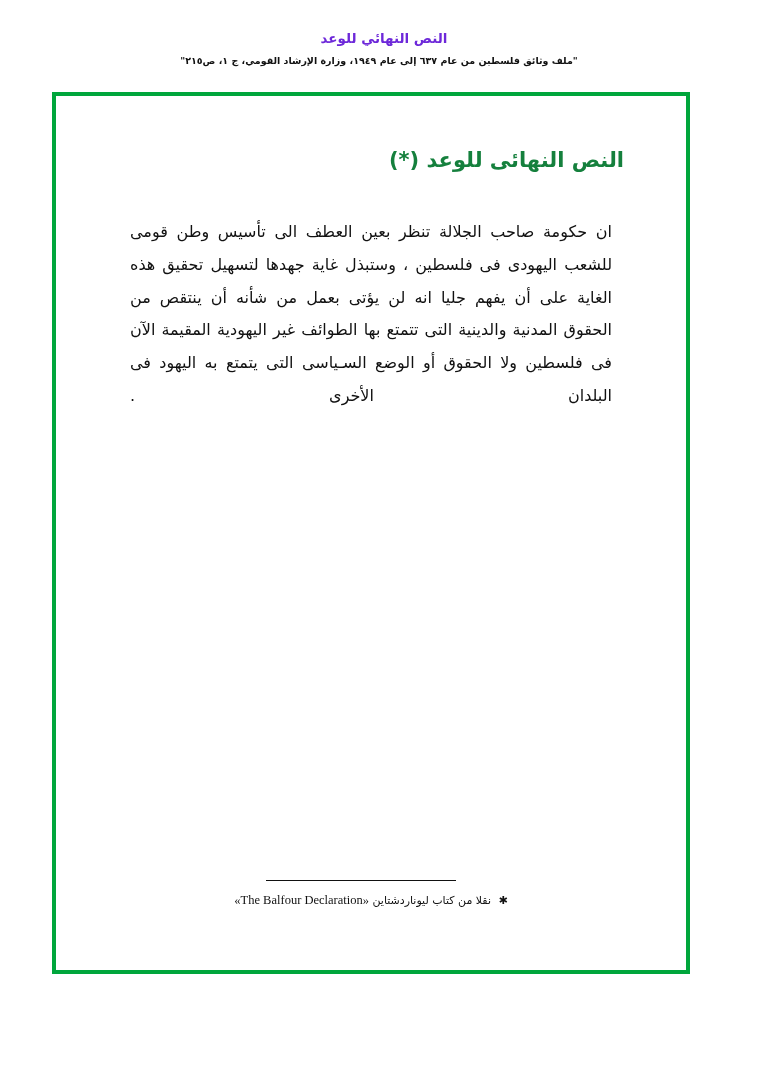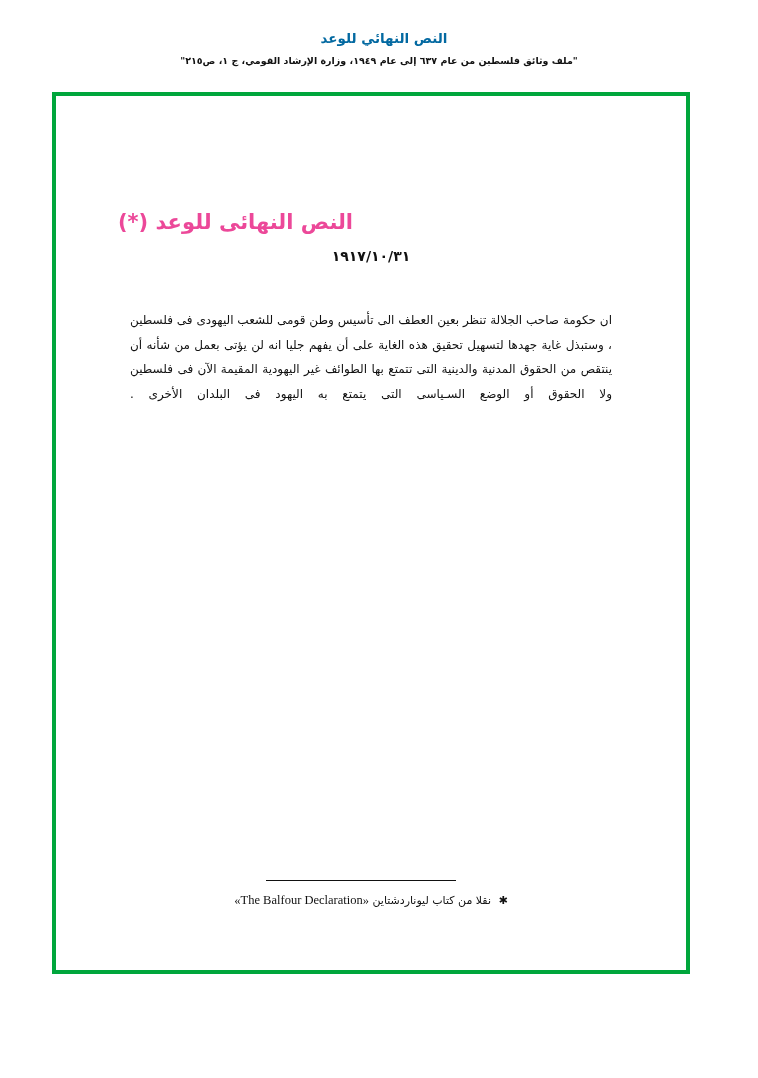--- a/index.html
+++ b/index.html
@@ -26,21 +26,21 @@
   
   .doc-header {
     text-align: center;
     padding-top: 30px;
   }
   .doc-header .hdr-title {
     font-family: "DejaVu Sans", "Liberation Sans", sans-serif;
     font-weight: bold;
     font-size: 13.5px;
     letter-spacing: 0px;
-    color: #0369a1;
+    color: #6d28d9;
     direction: rtl;
     margin-left: 10px;
   }
   .doc-header .hdr-source {
     margin-top: 9px;
     font-family: "DejaVu Sans", "Liberation Sans", sans-serif;
     font-weight: bold;
     font-size: 9.5px;
     color: #111;
     direction: rtl;
@@ -69,45 +69,45 @@
   .content {
     position: absolute;
     left: 0;
     right: 0;
     top: 0;
     padding: 0 62px;
     box-sizing: border-box;
   }
 
   .title {
-    text-align: left;
-    margin-top: 114px;
+    text-align: right;
+    margin-top: 52px;
     font-family: "DejaVu Sans", "Liberation Sans", sans-serif;
     font-weight: bold;
     font-size: 21px;
-    color: #ec4899;
+    color: #15803d;
     direction: rtl;
   }
   .subtitle {
     text-align: center;
     margin-top: 14px;
     font-family: "DejaVu Sans", "Liberation Sans", sans-serif;
     font-weight: bold;
     font-size: 14px;
     color: #111;
     direction: rtl;
   }
 
   .body-text {
     margin-top: 44px;
     direction: rtl;
     text-align: justify;
     text-align-last: justify;
     font-family: "DejaVu Sans", "Liberation Sans", sans-serif;
-    font-size: 12px;
+    font-size: 16px;
     line-height: 2.05;
     color: #111;
     padding: 0 12px;
   }
   .body-text p {
     margin: 0;
   }
 
   
   .footnote-wrap {
@@ -152,21 +152,20 @@
   <div class="doc-header">
     <div class="hdr-title">النص النهائي للوعد</div>
     <div class="hdr-source">"ملف وثائق فلسطين من عام ٦٣٧ إلى عام ١٩٤٩، وزارة الإرشاد القومي، ج ١، ص٢١٥"</div>
   </div>
 
   <div class="frame" style="border-color: rgb(0, 166, 60);">
     <div class="frame-inner"></div>
 
     <div class="content">
       <div class="title">النص النهائى للوعد (*)</div>
-      <div class="subtitle">١٩١٧/١٠/٣١</div>
       <div class="body-text">
         <p>ان حكومة صاحب الجلالة تنظر بعين العطف الى تأسيس وطن قومى للشعب اليهودى فى فلسطين ، وستبذل غاية جهدها لتسهيل تحقيق هذه الغاية على أن يفهم جليا انه لن يؤتى بعمل من شأنه أن ينتقص من الحقوق المدنية والدينية التى تتمتع بها الطوائف غير اليهودية المقيمة الآن فى فلسطين ولا الحقوق أو الوضع السـياسى التى يتمتع به اليهود فى البلدان الأخرى .</p>
       </div>
     </div>
 
     <div class="footnote-wrap">
       <div class="footnote-rule"></div>
       <div class="footnote">
         <span class="star">✱</span>
         <span>نقلا من كتاب ليوناردشتاين</span>

